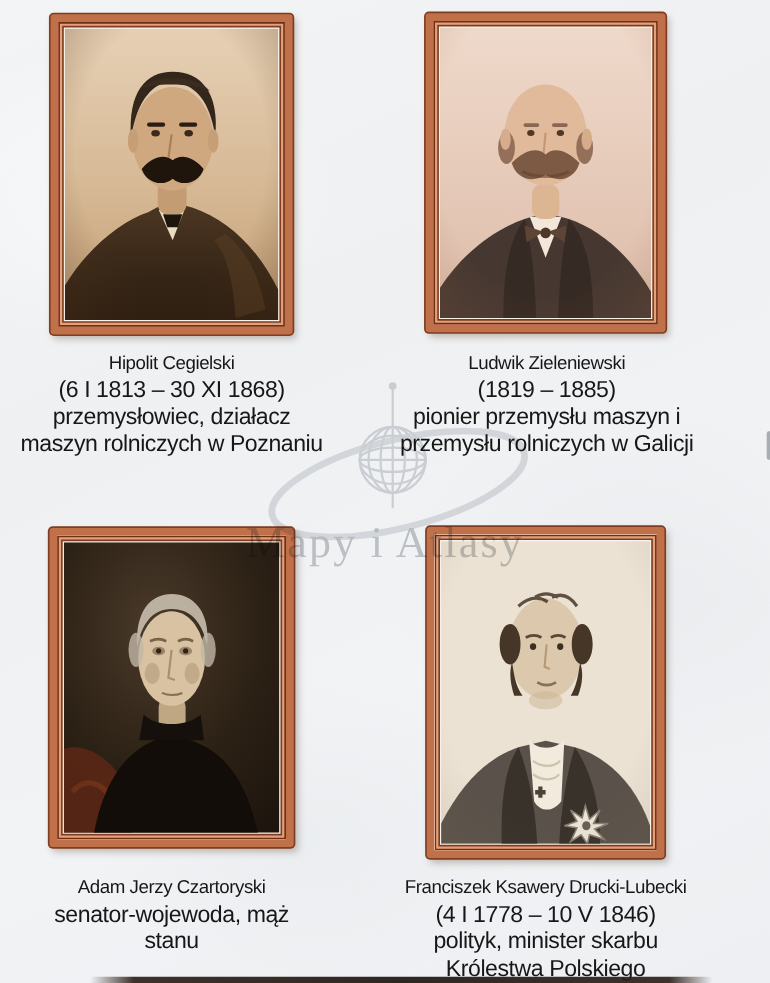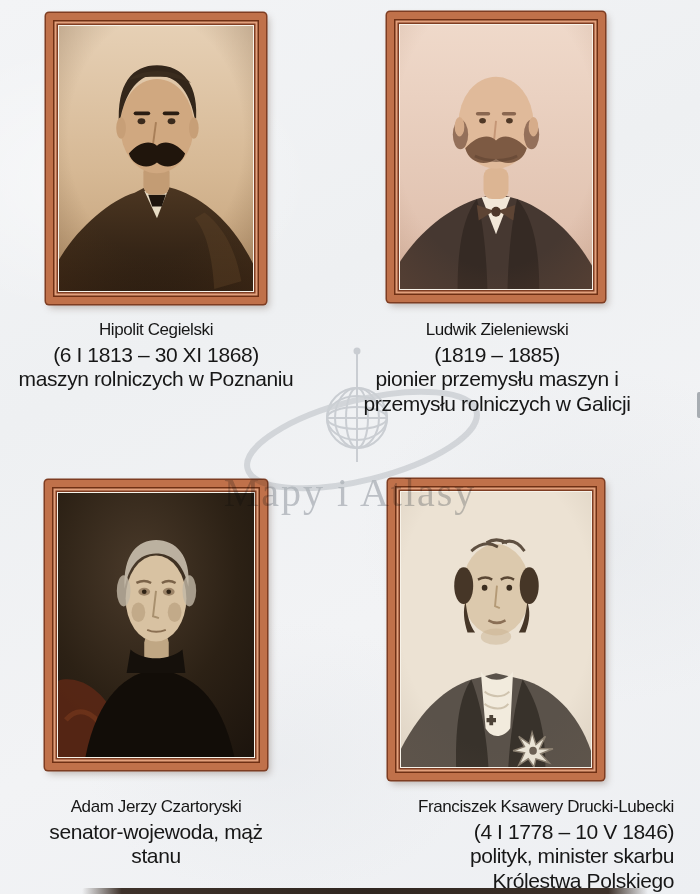--- a/index.html
+++ b/index.html
@@ -191,37 +191,38 @@
     <path d="M101,92 L99,112 L104,114" stroke="#b49a76" stroke-width="2" fill="none"></path>
     <path d="M92,126 Q101,131 110,126" stroke="#8a6f55" stroke-width="2.5" fill="none"></path>
     <ellipse cx="100" cy="142" rx="16" ry="8" fill="#c9b494" opacity="0.5"></ellipse>
     <rect width="200" height="270" fill="url(#p4vig)"></rect>
   </svg>
 </div>
 
 <div class="caption" style="left:0;top:318px;width:312px;">
   <div class="name">Hipolit Cegielski</div>
   <div>(6 I 1813 – 30 XI 1868)</div>
+  <div>przemysłowiec, działacz</div>
   <div>maszyn rolniczych w Poznaniu</div>
 </div>
 
 <div class="caption" style="left:336px;top:318px;width:322px;text-align:center;">
   <div class="name">Ludwik Zieleniewski</div>
   <div>(1819 – 1885)</div>
   <div>pionier przemysłu maszyn i</div>
   <div>przemysłu rolniczych w Galicji</div>
 </div>
 
 <div class="caption" style="left:0;top:795px;width:312px;">
   <div class="name">Adam Jerzy Czartoryski</div>
   <div>senator-wojewoda, mąż</div>
   <div>stanu</div>
 </div>
 
-<div class="caption" style="left:318px;top:795px;width:356px;text-align:right;">
+<div class="caption" style="left:318px;top:795px;width:356px;">
   <div class="name">Franciszek Ksawery Drucki-Lubecki</div>
   <div>(4 I 1778 – 10 V 1846)</div>
   <div>polityk, minister skarbu</div>
   <div>Królestwa Polskiego</div>
 </div>
 
 <div class="watermark-layer">
   <svg class="wm-globe" width="400" height="180" viewBox="0 0 400 180">
     <g fill="none" stroke="#b6bbc1" stroke-width="2">
       <circle cx="207" cy="88" r="30"></circle>

